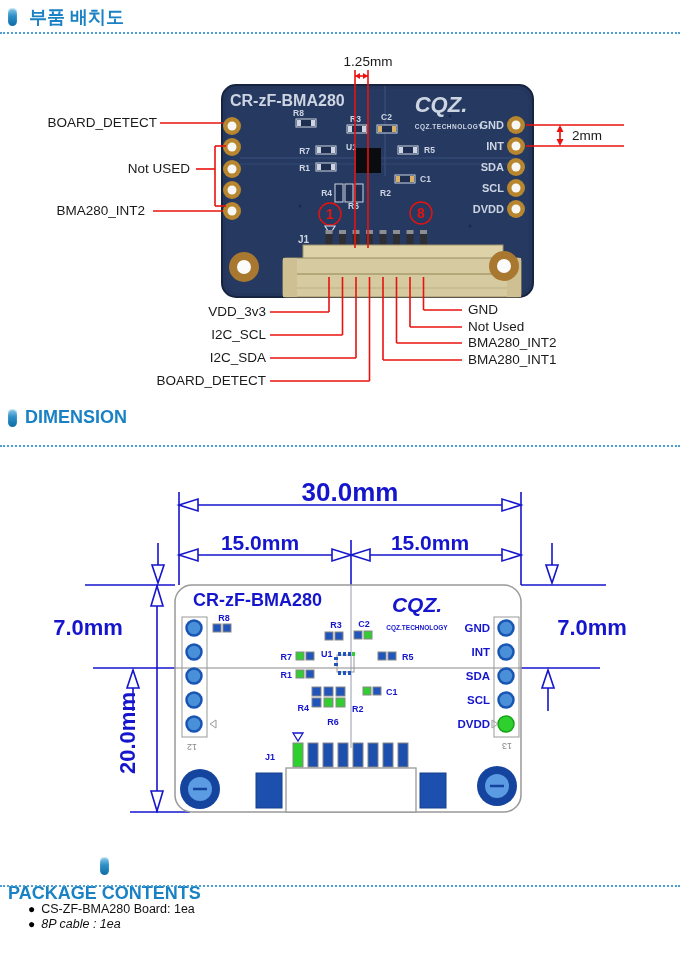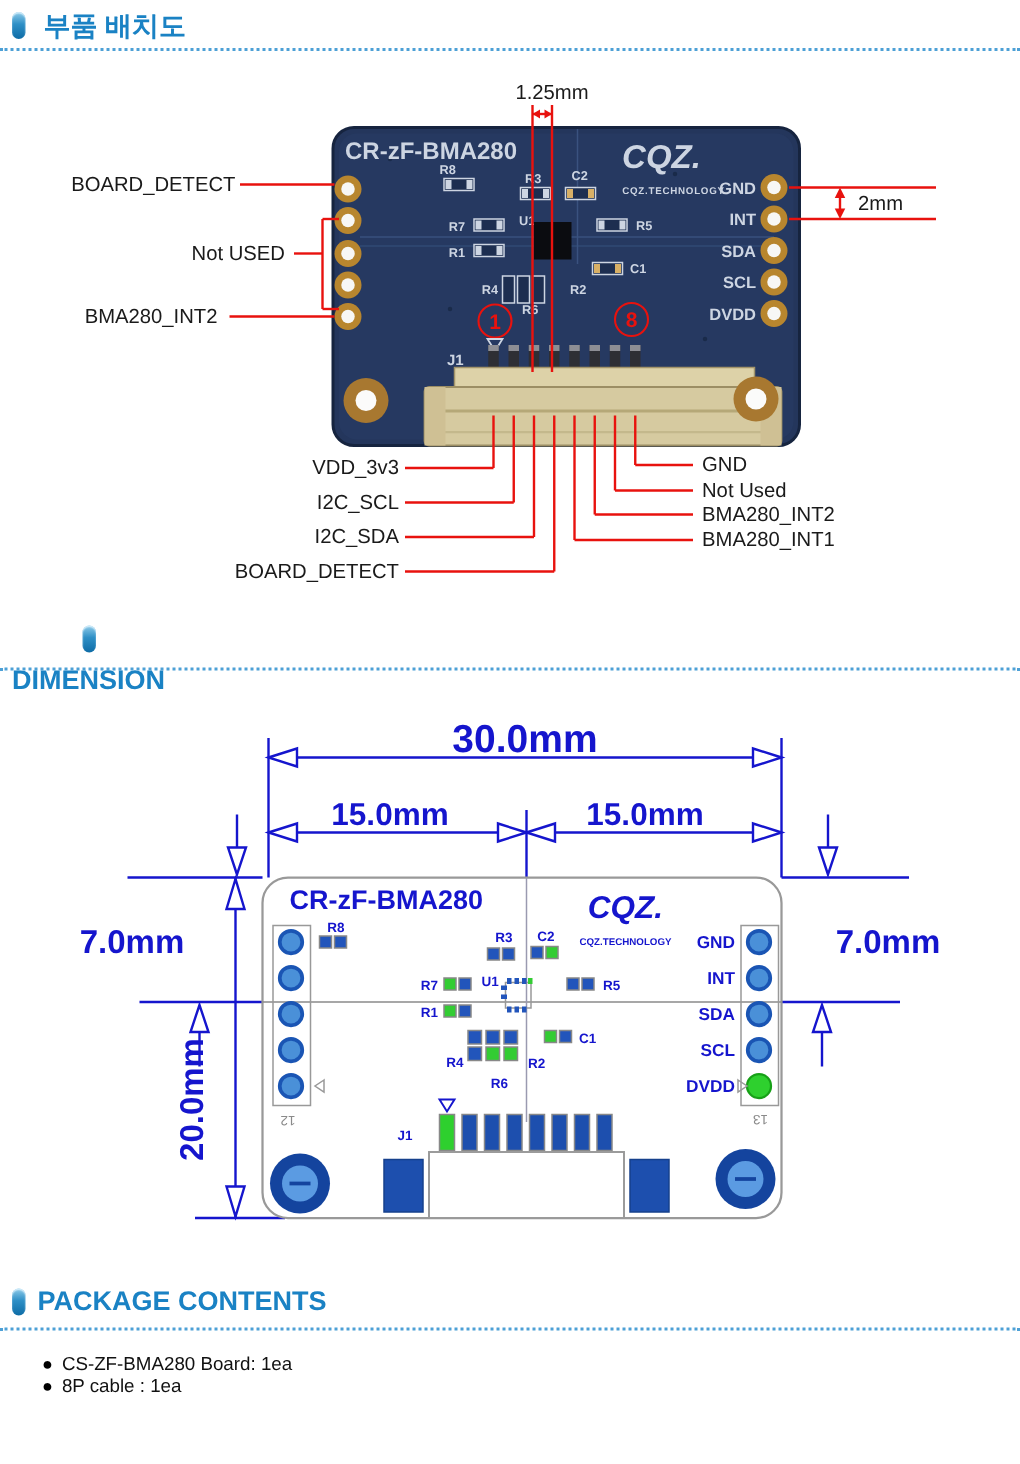--- a/index.html
+++ b/index.html
@@ -239,21 +239,21 @@
     <text x="266" y="339">BOARD_DETECT</text>
   </g>
   <g class="lbl">
     <text x="468" y="268">GND</text>
     <text x="468" y="285">Not Used</text>
     <text x="468" y="301">BMA280_INT2</text>
     <text x="468" y="318">BMA280_INT1</text>
   </g>
 </svg>
 
-<div class="sec" style="top:417px;flex-direction:column;">
+<div class="sec" style="top:407px;">
   <span class="bar"></span>
   <span class="ttl">DIMENSION</span>
 </div>
 <div class="rule" style="top:445px;"></div>
 
 <svg style="position:absolute;left:0;top:455px;" width="680" height="395" viewBox="0 0 680 395">
   <g stroke="#1515cd" stroke-width="1.6">
     <line x1="179" y1="37" x2="179" y2="130"></line>
       <line x1="521" y1="37" x2="521" y2="130"></line>
     <line x1="179" y1="50" x2="521" y2="50"></line>
@@ -404,24 +404,24 @@
       <circle cx="200" cy="334" r="12" fill="#5b9be2"></circle>
       <line x1="193" y1="334" x2="207" y2="334" stroke="#14449e" stroke-width="2.5"></line>
   </g>
   <g>
     <circle cx="497" cy="331" r="20" fill="#14449e"></circle>
       <circle cx="497" cy="331" r="12" fill="#5b9be2"></circle>
       <line x1="490" y1="331" x2="504" y2="331" stroke="#14449e" stroke-width="2.5"></line>
   </g>
 </svg>
 
-<div class="sec" style="top:857px;">
+<div class="sec" style="top:857px;flex-direction:column;">
   <span class="bar"></span>
   <span class="ttl">PACKAGE CONTENTS</span>
 </div>
 <div class="rule" style="top:885px;"></div>
 
 <div class="pkg-item" style="top:902px;">
   <span class="dot">●</span><span>CS-ZF-BMA280 Board: 1ea</span>
 </div>
-<div class="pkg-item" style="top:917px;">
+<div class="pkg-item" style="top:917px;font-style:italic;">
   <span class="dot">●</span><span>8P cable : 1ea</span>
 </div>
 
 </body></html>

